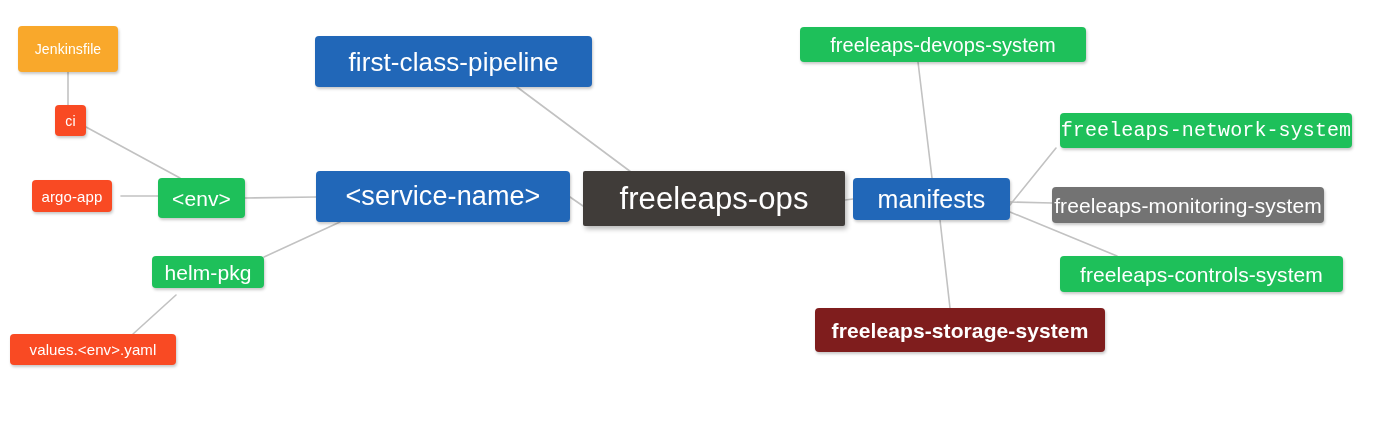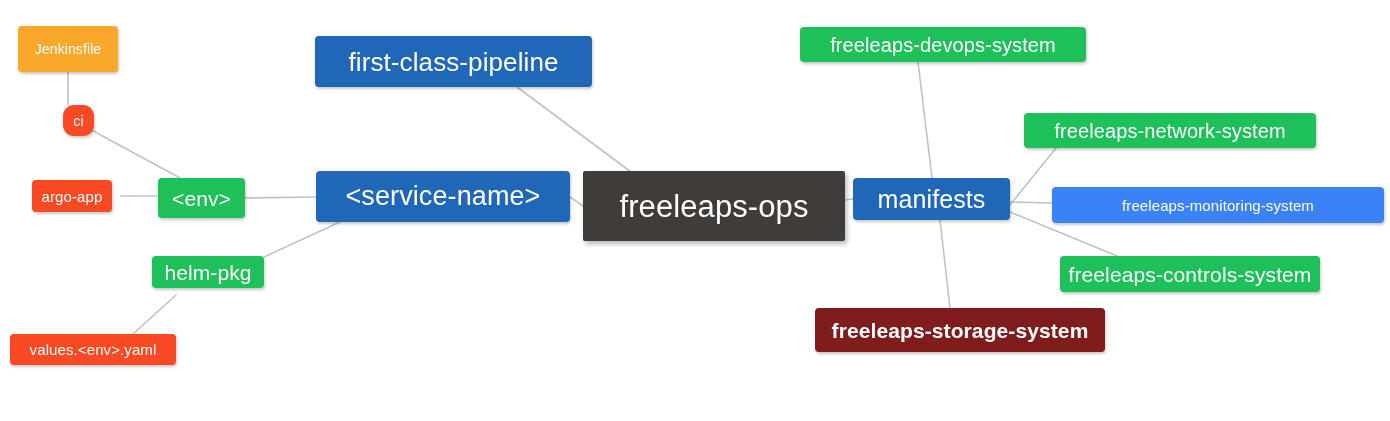--- a/index.html
+++ b/index.html
@@ -63,59 +63,59 @@
       <polyline points="158,196 121,196" fill="none" stroke="#c2c2c2" stroke-width="1.6" stroke-linecap="round"></polyline>
       <polyline points="68,105 68,57" fill="none" stroke="#c2c2c2" stroke-width="1.6" stroke-linecap="round"></polyline>
       <polyline points="176,295 133,334" fill="none" stroke="#c2c2c2" stroke-width="1.6" stroke-linecap="round"></polyline>
       <polyline points="932,178 918,62" fill="none" stroke="#c2c2c2" stroke-width="1.6" stroke-linecap="round"></polyline>
       <polyline points="1010,205 1056,148" fill="none" stroke="#c2c2c2" stroke-width="1.6" stroke-linecap="round"></polyline>
       <polyline points="1010,202 1052,203" fill="none" stroke="#c2c2c2" stroke-width="1.6" stroke-linecap="round"></polyline>
       <polyline points="1010,212 1117,256" fill="none" stroke="#c2c2c2" stroke-width="1.6" stroke-linecap="round"></polyline>
       <polyline points="940,220 950,308" fill="none" stroke="#c2c2c2" stroke-width="1.6" stroke-linecap="round"></polyline>
     </svg>
   <div id="node-layer">
-      <div class="node root" style="left: 583px; top: 171px; width: 262px; height: 70px; background: rgb(64, 60, 57); font-size: 31px;">
+      <div class="node root" style="left: 583px; top: 171px; width: 262px; height: 55px; background: rgb(64, 60, 57); font-size: 31px;">
         <span class="node-label">freeleaps-ops</span>
       </div>
       <div class="node" style="left: 316px; top: 171px; width: 254px; height: 51px; background: rgb(33, 103, 184); font-size: 27px;">
         <span class="node-label">&lt;service-name&gt;</span>
       </div>
       <div class="node" style="left: 853px; top: 178px; width: 157px; height: 42px; background: rgb(33, 103, 184); font-size: 25px;">
         <span class="node-label">manifests</span>
       </div>
       <div class="node" style="left: 315px; top: 36px; width: 277px; height: 51px; background: rgb(33, 103, 184); font-size: 26px;">
         <span class="node-label">first-class-pipeline</span>
       </div>
       <div class="node" style="left: 158px; top: 178px; width: 87px; height: 40px; background: rgb(30, 192, 90); font-size: 21px;">
         <span class="node-label">&lt;env&gt;</span>
       </div>
       <div class="node" style="left: 152px; top: 256px; width: 112px; height: 32px; background: rgb(30, 192, 90); font-size: 21px;">
         <span class="node-label">helm-pkg</span>
       </div>
-      <div class="node" style="left: 63px; top: 105px; width: 31px; height: 31px; background: rgb(249, 74, 35); font-size: 14px; border-radius: 11px;">
+      <div class="node" style="left: 55px; top: 105px; width: 31px; height: 31px; background: rgb(249, 74, 35); font-size: 14px;">
         <span class="node-label">ci</span>
       </div>
       <div class="node" style="left: 18px; top: 26px; width: 100px; height: 46px; background: rgb(249, 168, 43); font-size: 14px;">
         <span class="node-label">Jenkinsfile</span>
       </div>
       <div class="node" style="left: 32px; top: 180px; width: 80px; height: 32px; background: rgb(249, 74, 35); font-size: 15px;">
         <span class="node-label">argo-app</span>
       </div>
       <div class="node" style="left: 10px; top: 334px; width: 166px; height: 31px; background: rgb(249, 74, 35); font-size: 15px; text-align: right;">
         <span class="node-label">values.&lt;env&gt;.yaml</span>
       </div>
       <div class="node" style="left: 800px; top: 27px; width: 286px; height: 35px; background: rgb(30, 192, 90); font-size: 20px;">
         <span class="node-label">freeleaps-devops-system</span>
       </div>
-      <div class="node" style="left: 1024px; top: 113px; width: 292px; height: 35px; background: rgb(30, 192, 90); font-size: 20px;">
+      <div class="node" style="left: 1060px; top: 113px; width: 292px; height: 35px; background: rgb(30, 192, 90); font-size: 20px; font-family: Liberation Mono, monospace;">
         <span class="node-label">freeleaps-network-system</span>
       </div>
-      <div class="node" style="left: 1052px; top: 187px; width: 332px; height: 36px; background: #3b82f6; font-size: 15px;">
+      <div class="node" style="left: 1052px; top: 187px; width: 272px; height: 36px; background: #737373; font-size: 21px;">
         <span class="node-label">freeleaps-monitoring-system</span>
       </div>
-      <div class="node" style="left: 1060px; top: 256px; width: 260px; height: 36px; background: rgb(30, 192, 90); font-size: 21px;">
+      <div class="node" style="left: 1060px; top: 256px; width: 283px; height: 36px; background: rgb(30, 192, 90); font-size: 21px;">
         <span class="node-label">freeleaps-controls-system</span>
       </div>
       <div class="node" style="left: 815px; top: 308px; width: 290px; height: 44px; background: #7f1d1d; font-size: 21px; font-weight: bold;">
         <span class="node-label">freeleaps-storage-system</span>
       </div>
     </div>
 </div>
 
 </body></html>

